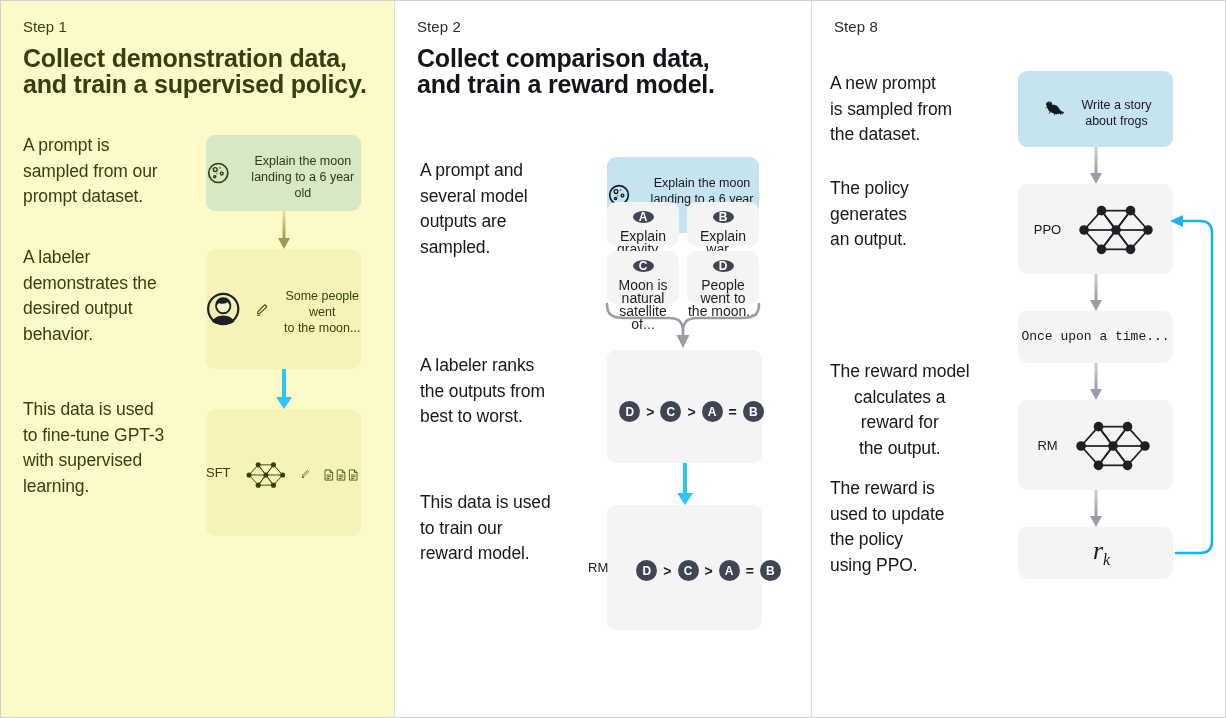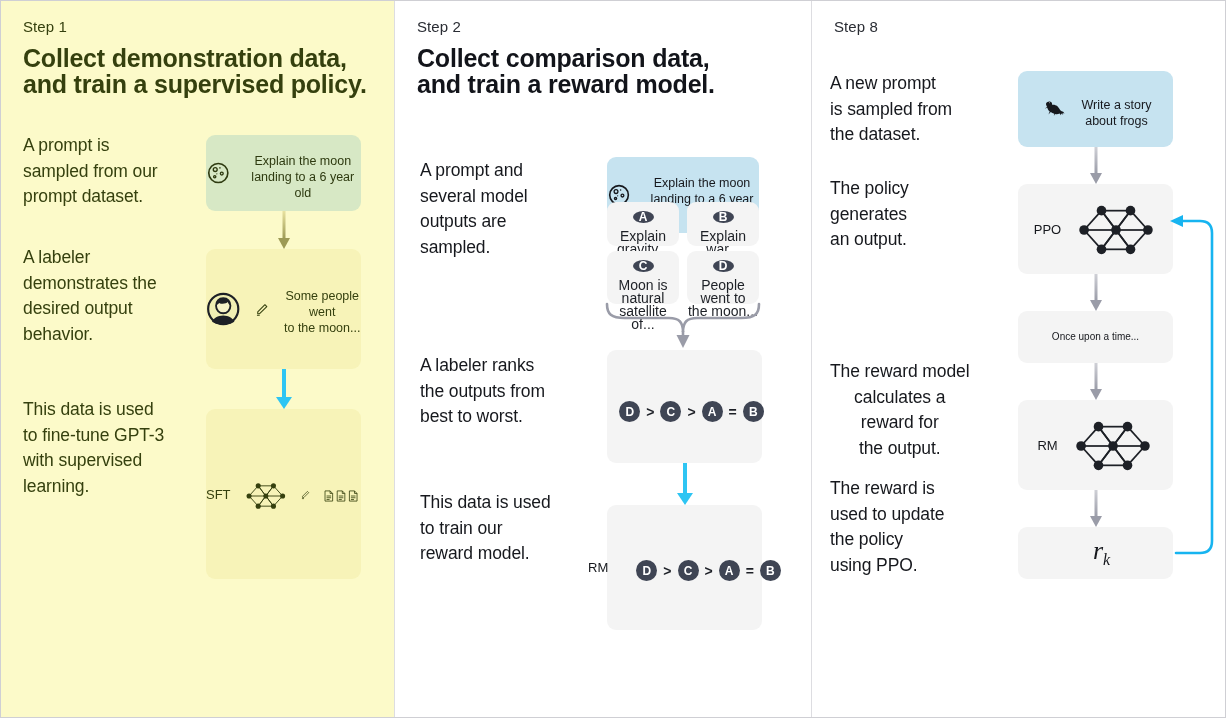--- a/index.html
+++ b/index.html
@@ -193,21 +193,21 @@
         </svg>
         <div class="box-txt" style="margin-top:5px;">Some people went
 to the moon...</div>
       </div>
 
       <div class="arrow ar-cyan" style="left:265px; top:272px; width:36px; height:40px;">
         <div class="stem" style="top:0; height:29px;"></div>
         <div class="head"></div>
       </div>
 
-      <div class="box s1-card" style="left:205px; top:312px; width:155px; height:170px;">
+      <div class="box s1-card" style="left:205px; top:312px; width:155px; height:127px;">
         <div class="net-label">SFT</div>
         <svg class="icon" width="82" height="60" viewBox="0 0 82 60" style="margin-top:4px;">
           <g stroke="#35400e" stroke-width="1.8">
             <line x1="8" y1="30" x2="26" y2="10"></line>
               <line x1="8" y1="30" x2="26" y2="50"></line>
             <line x1="8" y1="30" x2="41" y2="30"></line>
             <line x1="26" y1="10" x2="56" y2="10"></line>
               <line x1="26" y1="10" x2="56" y2="50"></line>
             <line x1="26" y1="10" x2="41" y2="30"></line>
             <line x1="26" y1="50" x2="56" y2="50"></line>
@@ -435,21 +435,21 @@
           </g>
         </svg>
       </div>
 
       <div class="arrow ar-grey" style="left:266px; top:238px; width:36px; height:37px;">
         <div class="stem" style="top:0; height:27px;"></div>
         <div class="head"></div>
       </div>
 
       <div class="box grey-card" style="left:206px; top:275px; width:155px; height:52px;">
-        <div class="box-txt" style="font-size:10px;">Once upon a time...</div>
+        <div class="box-txt" style="font-size:13px;font-family:Liberation Mono, monospace;">Once upon a time...</div>
       </div>
 
       <div class="arrow ar-grey" style="left:266px; top:327px; width:36px; height:37px;">
         <div class="stem" style="top:0; height:27px;"></div>
         <div class="head"></div>
       </div>
 
       <div class="box grey-card" style="left:206px; top:364px; width:155px; height:90px;">
         <div class="net-label">RM</div>
         <svg class="icon" width="82" height="58" viewBox="0 0 82 60" style="margin-top:1px;">

